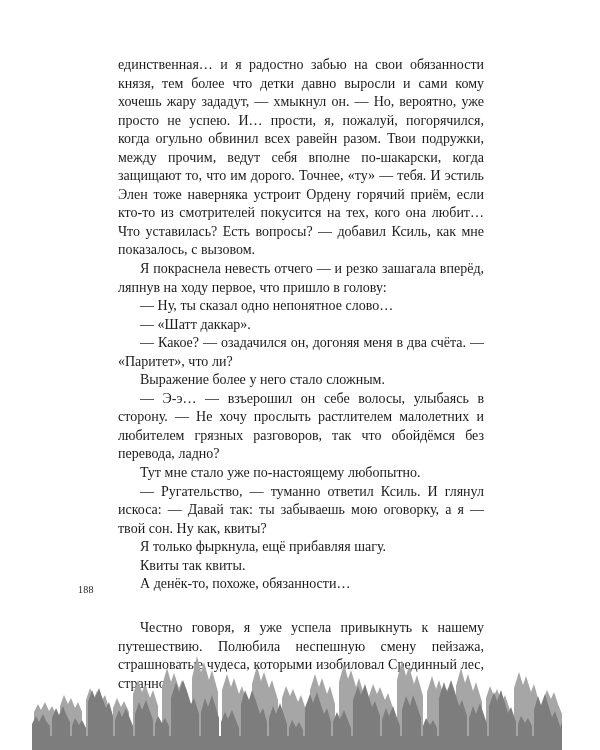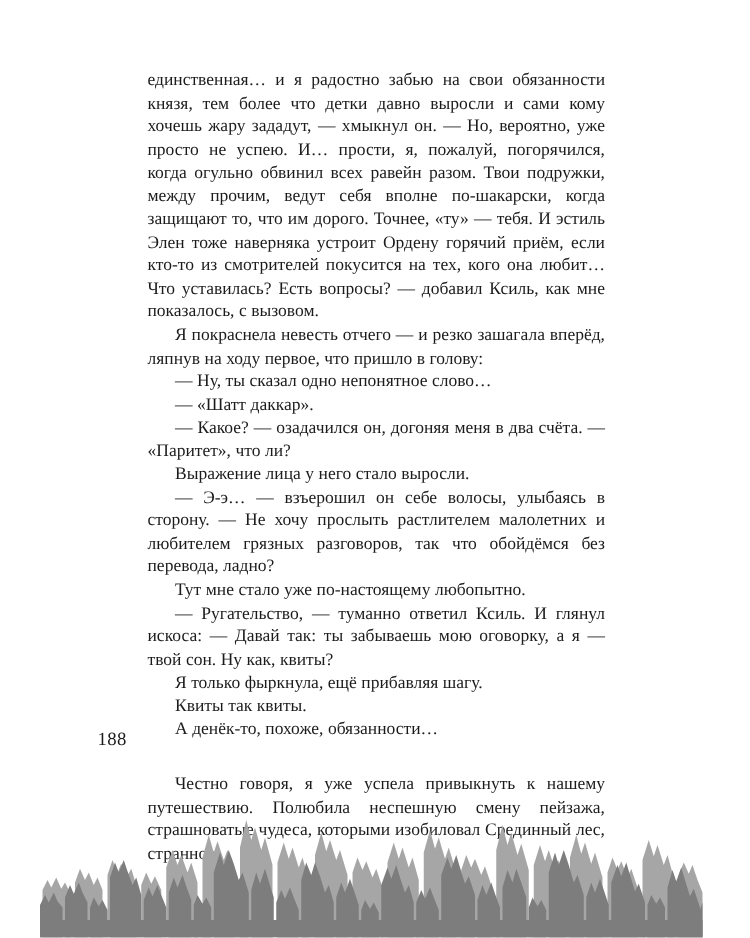--- a/index.html
+++ b/index.html
@@ -42,21 +42,21 @@
     hyphens: manual;
     word-spacing: 0.1px;
   }
   .para.noindent { text-indent: 0; }
 
   
   .folio {
     position: absolute;
     left: 78px;
     top: 584px;
-    font-size: 15px;
+    font-size: 10px;
     letter-spacing: 0.3px;
     color: #1b1b1b;
     font-family: "Liberation Serif", "DejaVu Serif", serif;
   }
 
   
   .textblock2 {
     position: absolute;
     left: 118px;
     top: 619px;
@@ -78,21 +78,21 @@
 <body>
 
 <div class="page">
 
   <div class="textblock">
     <p class="para noindent">единственная… и я радостно забью на свои обязанности князя, тем более что детки давно выросли и сами кому хочешь жару зададут, — хмыкнул он. — Но, вероятно, уже просто не успею. И… прости, я, пожалуй, погорячился, когда огульно обвинил всех равейн разом. Твои подружки, между прочим, ведут себя вполне по-шакарски, когда защищают то, что им дорого. Точнее, «ту» — тебя. И эстиль Элен тоже наверняка устроит Ордену горячий приём, если кто-то из смотрителей покусится на тех, кого она любит… Что уставилась? Есть вопросы? — добавил Ксиль, как мне показалось, с вызовом.</p>
     <p class="para">Я покраснела невесть отчего — и резко зашагала вперёд, ляпнув на ходу первое, что пришло в голову:</p>
     <p class="para">— Ну, ты сказал одно непонятное слово…</p>
     <p class="para">— «Шатт даккар».</p>
     <p class="para">— Какое? — озадачился он, догоняя меня в два счёта. — «Паритет», что ли?</p>
-    <p class="para">Выражение лица у него стало выросли.</p>
+    <p class="para">Выражение более у него стало сложным.</p>
     <p class="para">— Э-э… — взъерошил он себе волосы, улыбаясь в сторону. — Не хочу прослыть растлителем малолетних и любителем грязных разговоров, так что обойдёмся без перевода, ладно?</p>
     <p class="para">Тут мне стало уже по-настоящему любопытно.</p>
     <p class="para">— Ругательство, — туманно ответил Ксиль. И глянул искоса: — Давай так: ты забываешь мою оговорку, а я — твой сон. Ну как, квиты?</p>
     <p class="para">Я только фыркнула, ещё прибавляя шагу.</p>
     <p class="para">Квиты так квиты.</p>
     <p class="para">А денёк-то, похоже, обязанности…</p>
   </div>
 
   <div class="folio">188</div>
 

